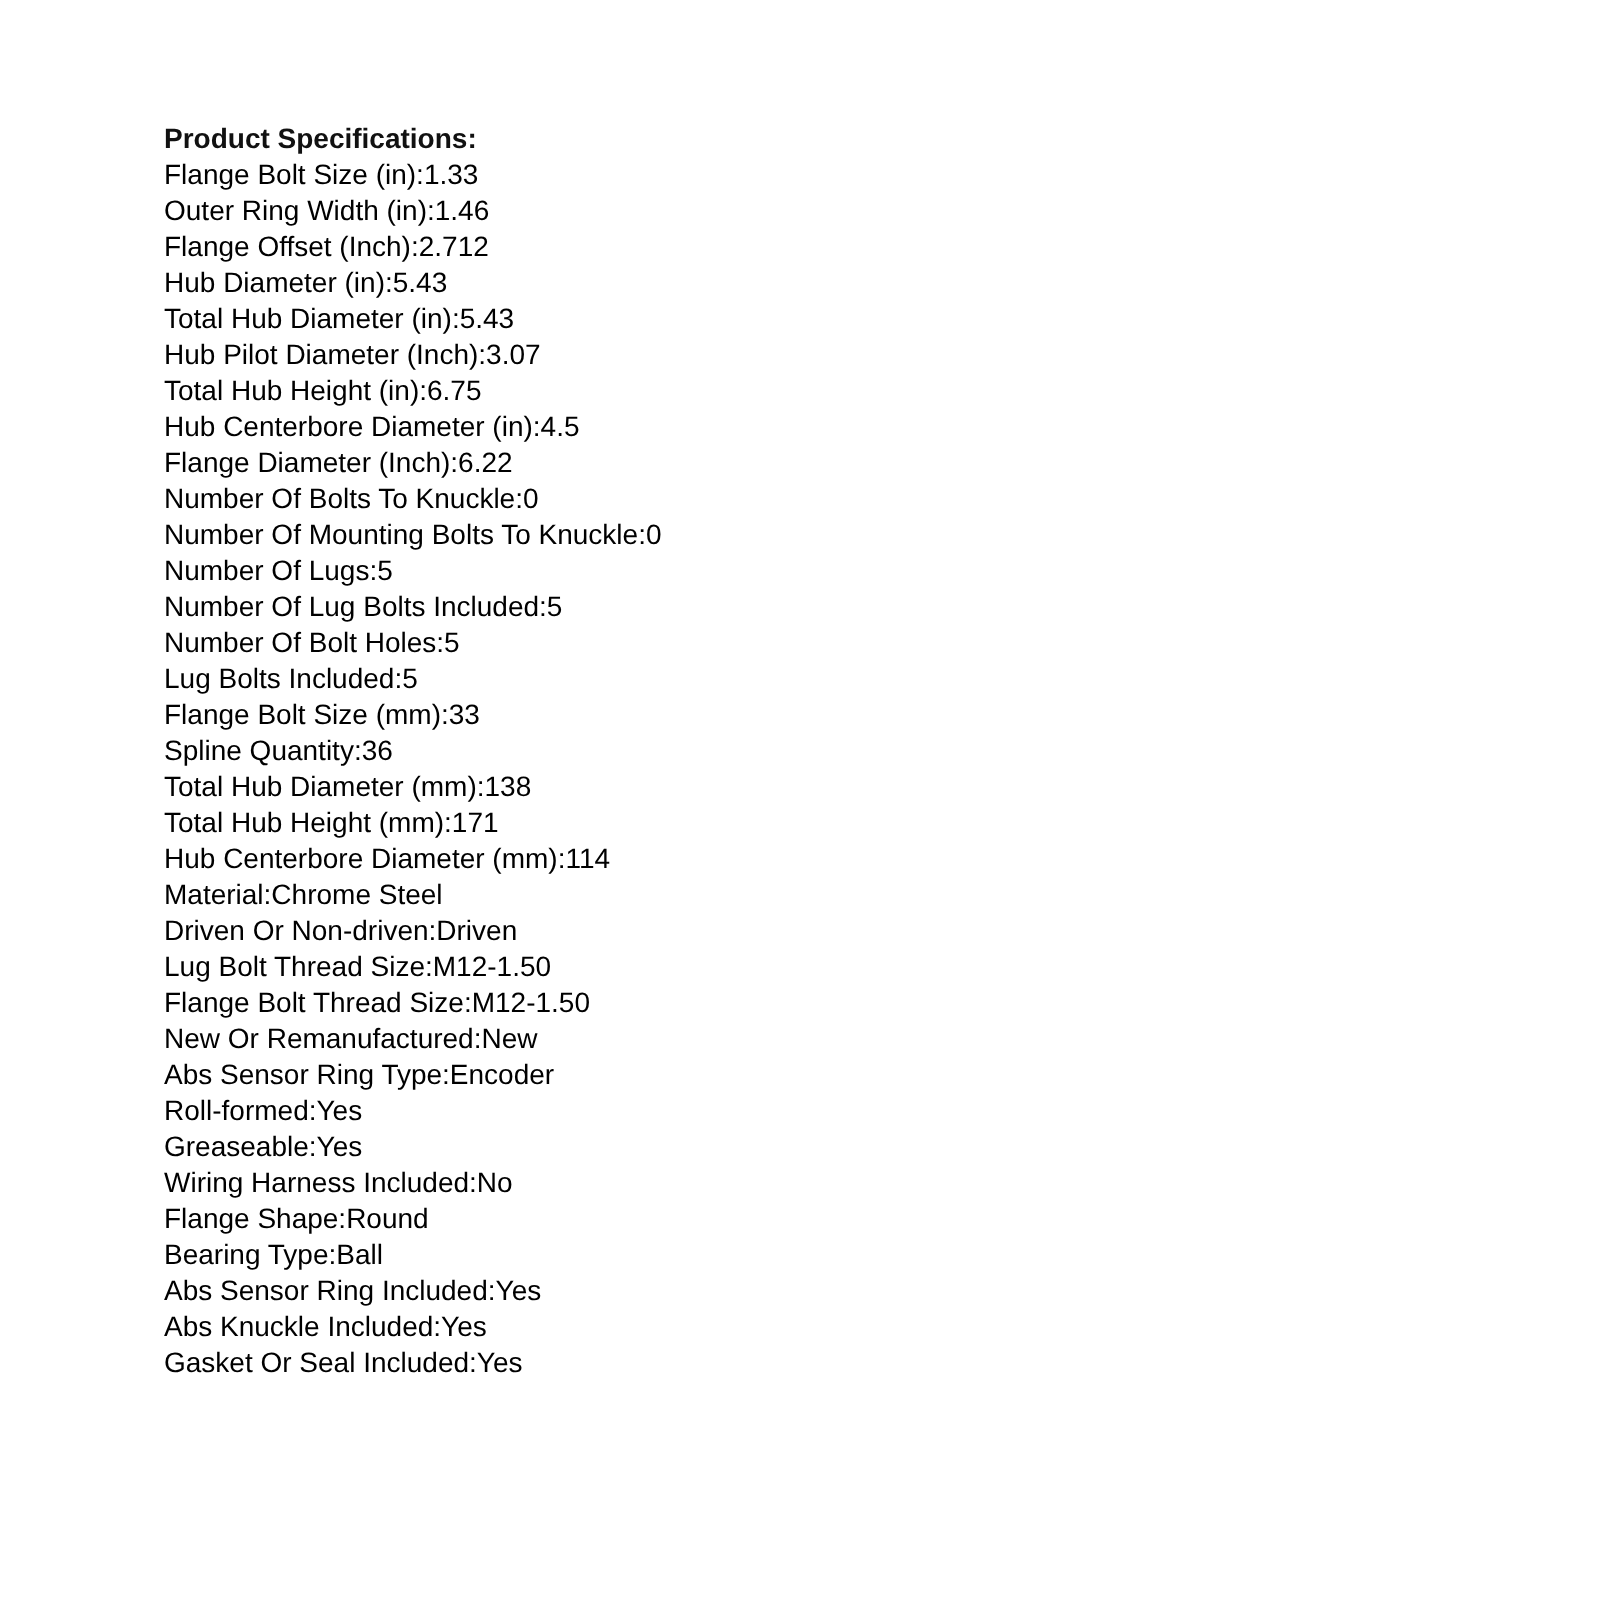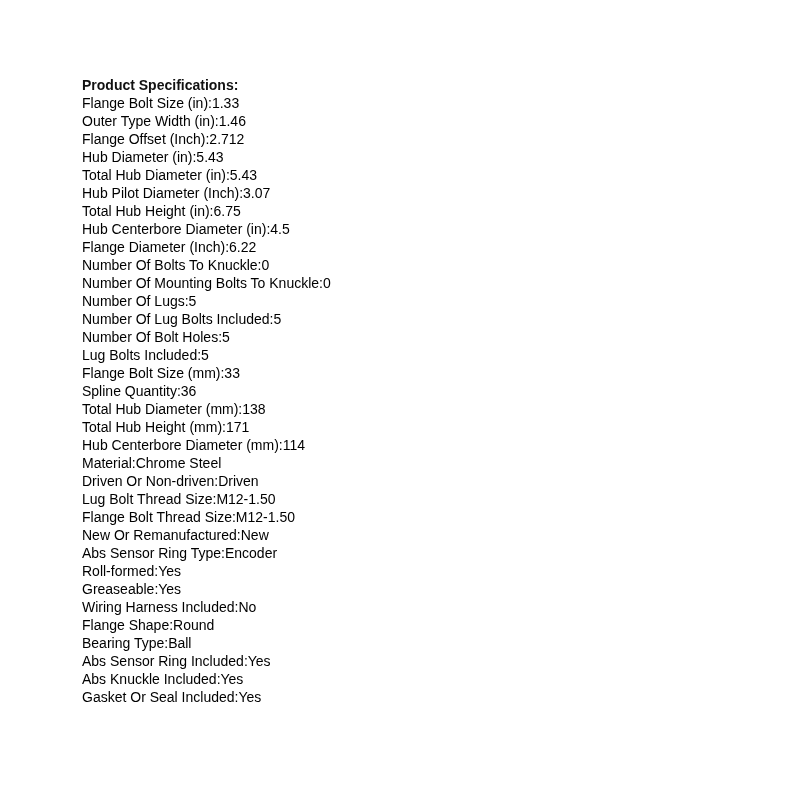--- a/index.html
+++ b/index.html
@@ -12,21 +12,21 @@
   .page {
     position: relative;
     width: 800px;
     height: 800px;
     background: #ffffff;
     overflow: hidden;
   }
   .spec-block {
     position: absolute;
     left: 82px;
-    top: 76px;
+    top: 60px;
     color: #1c1c1c;
     font-size: 14px;
     line-height: 18px;
     white-space: nowrap;
   }
   .spec-title {
     font-weight: bold;
     font-size: 14px;
     line-height: 18px;
     color: #111111;
@@ -38,21 +38,21 @@
   }
 </style>
 </head>
 <body>
 
 <div class="page">
   <div class="spec-block">
     <div class="spec-title">Product Specifications:</div>
     <div id="spec-lines">
         <div class="spec-line">Flange Bolt Size (in):1.33</div>
-        <div class="spec-line">Outer Type Width (in):1.46</div>
+        <div class="spec-line">Outer Ring Width (in):1.46</div>
         <div class="spec-line">Flange Offset (Inch):2.712</div>
         <div class="spec-line">Hub Diameter (in):5.43</div>
         <div class="spec-line">Total Hub Diameter (in):5.43</div>
         <div class="spec-line">Hub Pilot Diameter (Inch):3.07</div>
         <div class="spec-line">Total Hub Height (in):6.75</div>
         <div class="spec-line">Hub Centerbore Diameter (in):4.5</div>
         <div class="spec-line">Flange Diameter (Inch):6.22</div>
         <div class="spec-line">Number Of Bolts To Knuckle:0</div>
         <div class="spec-line">Number Of Mounting Bolts To Knuckle:0</div>
         <div class="spec-line">Number Of Lugs:5</div>

